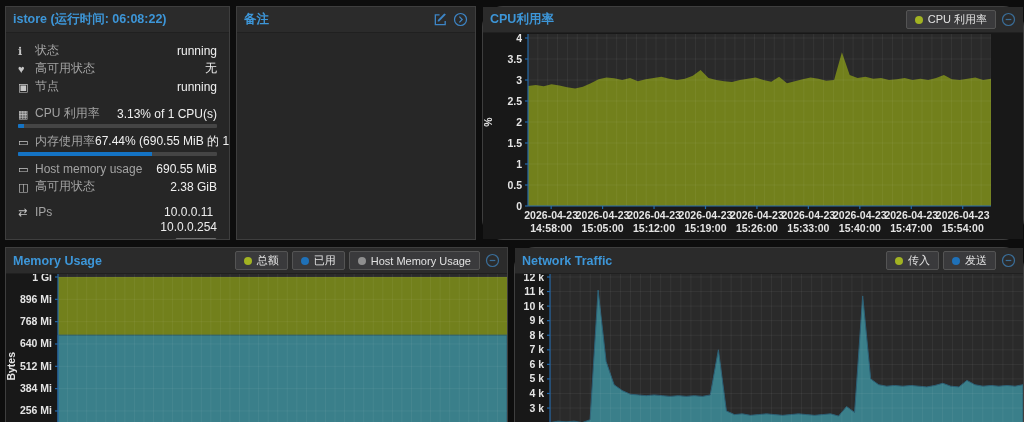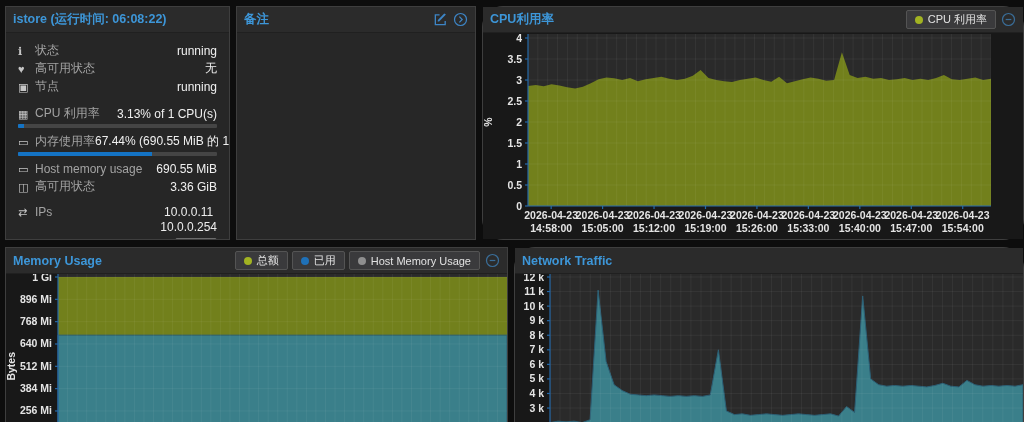--- a/index.html
+++ b/index.html
@@ -89,21 +89,21 @@
             <div class="sbar-fill" style="width: 67.44%;"></div>
           </div>
         <div class="srow">
           <span class="sicon">▭</span>
           <span class="slabel">Host memory usage</span>
           <span class="svalue">690.55 MiB</span>
         </div>
         <div class="srow">
           <span class="sicon">◫</span>
           <span class="slabel">高可用状态</span>
-          <span class="svalue">3.36 GiB</span>
+          <span class="svalue">2.38 GiB</span>
         </div>
         <div class="gap"></div>
         <div class="srow top">
           <span class="sicon">⇄</span>
           <span class="slabel">IPs</span>
           <span class="ips">
             <div>10.0.0.11</div>
             <div>10.0.0.254</div>
           </span>
         </div>
@@ -368,20 +368,38 @@
             <line x1="49" y1="136.9776" x2="52" y2="136.9776" stroke="#2569a8" stroke-width="1.2"></line>
             <text x="46" y="140.4776" text-anchor="end" fill="#e4e4e4" font-size="10.5" font-weight="700">256 Mi</text>
             <text x="9" y="92.3184" text-anchor="middle" fill="#e4e4e4" font-size="10.5" font-weight="700" transform="rotate(-90 9 92.3184)">Bytes</text>
           </svg>
       </div>
     </section>
 
     <section class="panel p-net">
       <header class="phdr">
         <span class="ptitle">Network Traffic</span>
+        <span class="hdr-right">
+          <span class="legend">
+            <span class="pill">
+              <span class="dot" style="background: rgb(162, 179, 34);"></span>
+              <span>传入</span>
+            </span>
+            <span class="pill">
+              <span class="dot" style="background: rgb(31, 113, 184);"></span>
+              <span>发送</span>
+            </span>
+          </span>
+          <span class="hicon">
+            <svg width="15" height="15" viewBox="0 0 16 16" fill="none" stroke="#3a6e99" stroke-width="1.3">
+              <circle cx="8" cy="8" r="6.4"></circle>
+                <path d="M5 8h6"></path>
+            </svg>
+          </span>
+        </span>
       </header>
       <div class="pbody chart-body">
         <svg class="chart" width="508" height="203">
             <rect x="35" y="-1" width="473" height="178.72" fill="#2a2a2a"></rect>
             <path d="M35,177.72 L35.0,148.60 L43.0,147.14 L51.0,147.87 L59.1,147.14 L67.1,148.60 L75.1,145.69 L83.1,16.10 L91.1,87.45 L99.1,110.74 L107.2,116.57 L115.2,120.21 L123.2,120.94 L131.2,121.66 L139.2,120.94 L147.2,121.66 L155.3,122.39 L163.3,121.66 L171.3,122.39 L179.3,121.66 L187.3,122.39 L195.3,120.94 L203.4,75.80 L211.4,136.95 L219.4,140.59 L227.4,139.86 L235.4,141.32 L243.4,140.59 L251.5,139.86 L259.5,140.59 L267.5,141.32 L275.5,140.59 L283.5,139.86 L291.5,140.59 L299.6,141.32 L307.6,140.59 L315.6,139.86 L323.6,142.05 L331.6,132.58 L339.6,138.41 L347.7,21.93 L355.7,104.92 L363.7,110.74 L371.7,112.20 L379.7,111.47 L387.7,112.20 L395.8,111.47 L403.8,112.20 L411.8,112.93 L419.8,111.47 L427.8,109.29 L435.8,112.20 L443.9,112.93 L451.9,106.38 L459.9,110.74 L467.9,112.20 L475.9,111.47 L483.9,112.20 L492.0,111.47 L500.0,112.20 L508.0,110.74 L508,177.72 Z" fill="#3a7f8a" stroke="#2b5f75" stroke-width="1"></path>
             <line x1="45.06382978723404" y1="-1" x2="45.06382978723404" y2="177.72" stroke="rgba(255,255,255,0.055)" stroke-width="1"></line>
             <line x1="55.12765957446808" y1="-1" x2="55.12765957446808" y2="177.72" stroke="rgba(255,255,255,0.055)" stroke-width="1"></line>
             <line x1="65.19148936170212" y1="-1" x2="65.19148936170212" y2="177.72" stroke="rgba(255,255,255,0.055)" stroke-width="1"></line>
             <line x1="75.25531914893617" y1="-1" x2="75.25531914893617" y2="177.72" stroke="rgba(255,255,255,0.055)" stroke-width="1"></line>
             <line x1="85.31914893617021" y1="-1" x2="85.31914893617021" y2="177.72" stroke="rgba(255,255,255,0.055)" stroke-width="1"></line>

